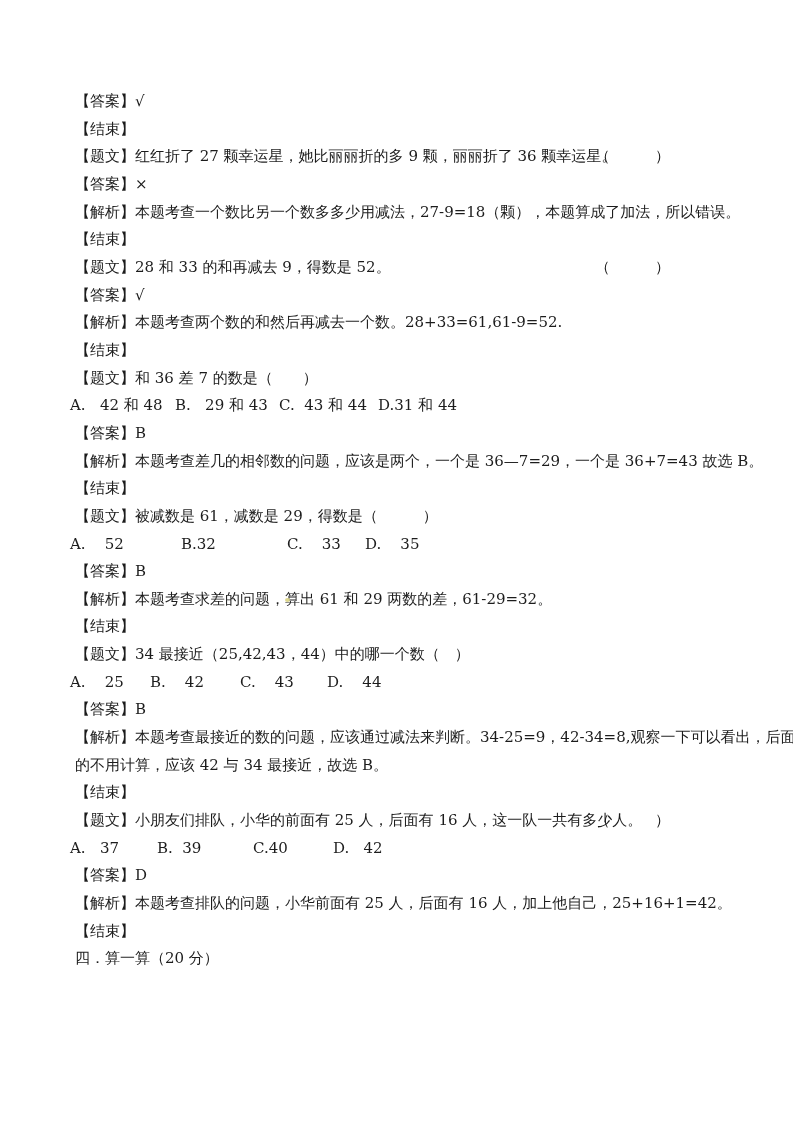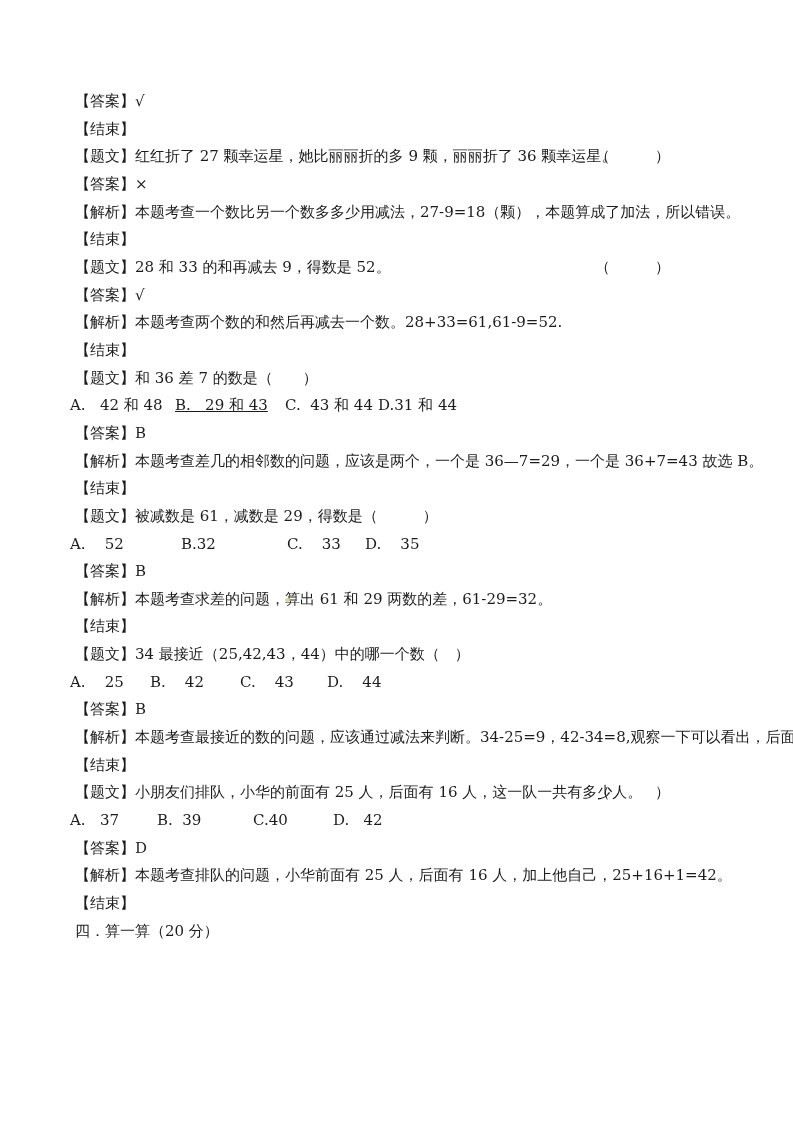--- a/index.html
+++ b/index.html
@@ -23,21 +23,21 @@
     line-height:27.67px;
     white-space:pre;
   }
   .paren{
     position:absolute;
     left:520px;top:0;
     white-space:pre;
   }
   .options{margin-left:-5px;}
   .opt{position:absolute;top:0;white-space:pre;}
-  .r1 .o0{left:0;}   .r1 .o1{left:105px;text-decoration:underline;} .r1 .o2{left:215px;} .r1 .o3{left:308px;}
+  .r1 .o0{left:0;}   .r1 .o1{left:105px;} .r1 .o2{left:209px;} .r1 .o3{left:308px;}
   .r2 .o0{left:0;}   .r2 .o1{left:111px;} .r2 .o2{left:217px;} .r2 .o3{left:295px;}
   .r3 .o0{left:0;}   .r3 .o1{left:80px;}  .r3 .o2{left:170px;} .r3 .o3{left:257px;}
   .r4 .o0{left:0;}   .r4 .o1{left:87px;}  .r4 .o2{left:183px;} .r4 .o3{left:263px;}
   .speck{
     position:absolute;
     left:285px;top:598px;
     width:5px;height:4px;
     border-radius:50%;
   }
 </style>
@@ -63,20 +63,21 @@
       <div class="line plain"><span>【结束】</span></div>
       <div class="line plain"><span>【题文】被减数是 61，减数是 29，得数是（　　　）</span></div>
       <div class="line options options r2"><span class="opt o0">A.    52</span><span class="opt o1">B.32</span><span class="opt o2">C.    33</span><span class="opt o3">D.    35</span></div>
       <div class="line plain"><span>【答案】B</span></div>
       <div class="line plain"><span>【解析】本题考查求差的问题，算出 61 和 29 两数的差，61-29=32。</span></div>
       <div class="line plain"><span>【结束】</span></div>
       <div class="line plain"><span>【题文】34 最接近（25,42,43，44）中的哪一个数（　）</span></div>
       <div class="line options options r3"><span class="opt o0">A.    25</span><span class="opt o1">B.    42</span><span class="opt o2">C.    43</span><span class="opt o3">D.    44</span></div>
       <div class="line plain"><span>【答案】B</span></div>
       <div class="line plain"><span>【解析】本题考查最接近的数的问题，应该通过减法来判断。34-25=9，42-34=8,观察一下可以看出，后面</span></div>
+      <div class="line plain"><span>的不用计算，应该 42 与 34 最接近，故选 B。</span></div>
       <div class="line plain"><span>【结束】</span></div>
       <div class="line judgement"><span>【题文】小朋友们排队，小华的前面有 25 人，后面有 16 人，这一队一共有多少人。</span><span class="paren">（　　　）</span></div>
       <div class="line options options r4"><span class="opt o0">A.   37</span><span class="opt o1">B.  39</span><span class="opt o2">C.40</span><span class="opt o3">D.   42</span></div>
       <div class="line plain"><span>【答案】D</span></div>
       <div class="line plain"><span>【解析】本题考查排队的问题，小华前面有 25 人，后面有 16 人，加上他自己，25+16+1=42。</span></div>
       <div class="line plain"><span>【结束】</span></div>
       <div class="line plain"><span>四．算一算（20 分）</span></div>
     </div>
   <div class="speck" style="background: rgb(220, 214, 140);"></div>
 </div>

